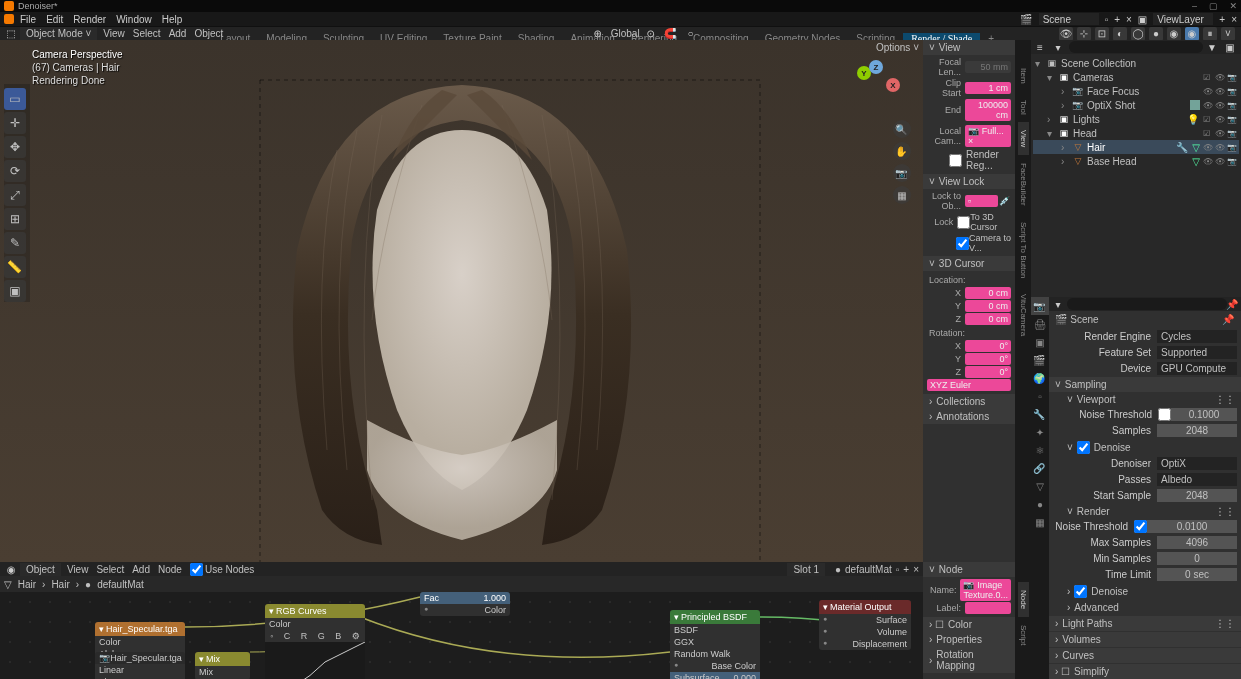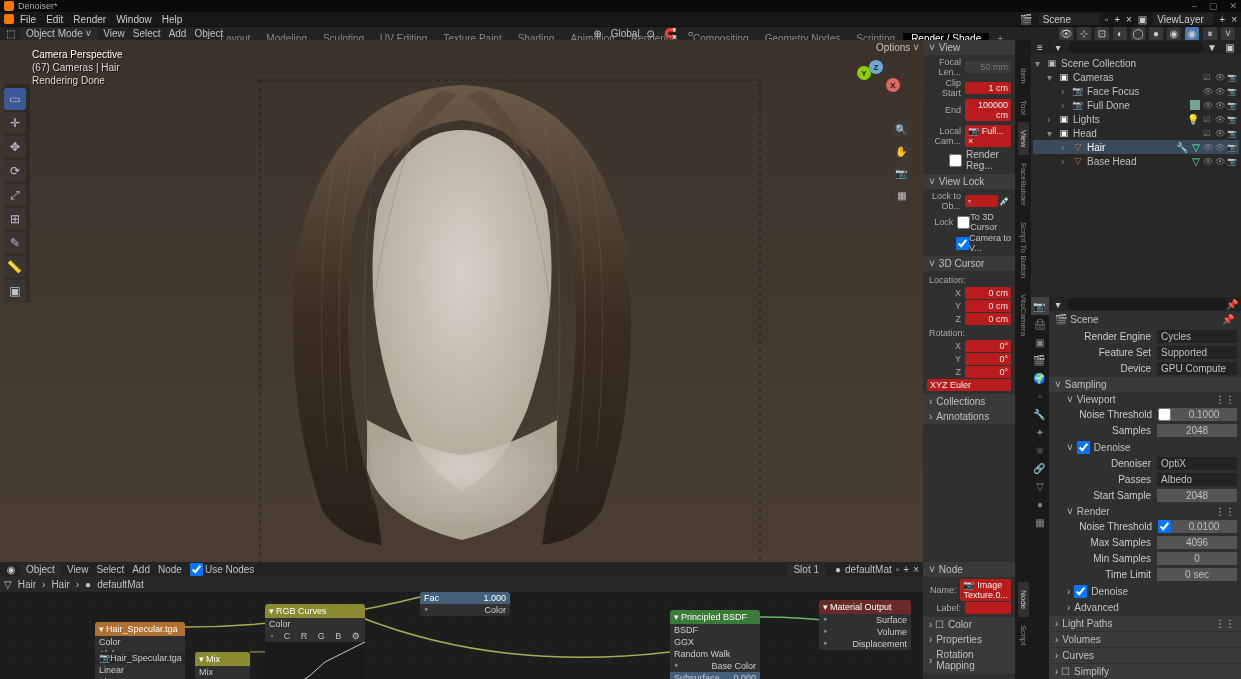--- a/index.html
+++ b/index.html
@@ -5,21 +5,21 @@
 * { margin: 0; padding: 0; box-sizing: border-box; font-family: -apple-system, BlinkMacSystemFont, "Segoe UI", sans-serif; user-select: none; }
 body { background: #1a1a1a; color: #c0c0c0; font-size: 10px; overflow: hidden; width: 1241px; height: 679px; }
 .titlebar { height: 12px; background: #0a0a0a; display: flex; align-items: center; justify-content: space-between; padding: 0 4px; font-size: 9px; color: #aaa; }
 .titlebar-icon { width: 10px; height: 10px; background: #f57900; border-radius: 2px; margin-right: 4px; }
 .win-controls { display: flex; gap: 12px; color: #888; }
 .topmenu { height: 14px; background: #181818; display: flex; align-items: center; font-size: 10px; color: #ccc; padding: 0 4px; }
 .topmenu-icon { width: 10px; height: 10px; background: #f57900; border-radius: 2px; margin-right: 6px; }
 .topmenu-item { margin-right: 10px; cursor: pointer; }
 .workspace-tabs { display: flex; margin-left: 20px; }
 .ws-tab { padding: 0 8px; cursor: pointer; color: #888; margin-top: 39px; }
-.ws-tab.active { color: #fff; background: #000000; }
+.ws-tab.active { color: #fff; background: #0c4a6e; font-family: Liberation Serif, serif; }
 .topmenu-right { margin-left: auto; display: flex; align-items: center; gap: 6px; }
 .scene-input { background: #232323; border: none; color: #ccc; padding: 1px 4px; font-size: 10px; width: 60px; height: 12px; }
 .toolbar { height: 14px; background: #232323; display: flex; align-items: center; padding: 0 4px; font-size: 10px; border-top: 1px solid #101010; }
 .tb-icon { width: 14px; height: 14px; display: inline-flex; align-items: center; justify-content: center; color: #ccc; margin-right: 2px; cursor: pointer; }
 .tb-dropdown { background: #2a2a2a; padding: 1px 6px; margin-right: 6px; cursor: pointer; }
 .tb-menuitem { margin-right: 8px; cursor: pointer; }
 .tb-right { margin-left: auto; display: flex; align-items: center; gap: 2px; }
 .tb-right .tb-icon { background: #383838; border-radius: 2px; }
 .main-area { display: flex; height: 639px; }
 .left-tools { width: 26px; background: rgba(20,20,20,0.3); display: flex; flex-direction: column; padding-top: 4px; gap: 2px; position: absolute; left: 4px; top: 44px; z-index: 10; }
@@ -36,21 +36,21 @@
 .vnav-icon { width: 18px; height: 18px; background: rgba(60,60,60,0.6); border-radius: 50%; cursor: pointer; display: flex; align-items: center; justify-content: center; font-size: 10px; }
 .hair-render { position: absolute; top: 30px; left: 50%; transform: translateX(-50%); width: 480px; height: 500px; }
 .right-rail-tabs { width: 16px; background: #1a1a1a; display: flex; flex-direction: column; align-items: center; padding-top: 20px; font-size: 8px; }
 .rrtab { writing-mode: vertical-rl; padding: 8px 1px; cursor: pointer; color: #888; }
 .rrtab.active { background: #303030; color: #ccc; }
 .n-panel { width: 92px; background: #303030; font-size: 10px; overflow-y: auto; }
 .np-header { background: #3a3a3a; padding: 2px 6px; font-size: 10px; display: flex; align-items: center; gap: 4px; cursor: pointer; }
 .np-body { padding: 2px 4px; }
 .np-field { display: flex; align-items: center; margin-bottom: 1px; font-size: 9px; }
 .np-label { width: 38px; text-align: right; padding-right: 4px; color: #aaa; }
-.np-value { flex: 1; background: #b91c1c; padding: 1px 3px; text-align: right; color: #eee; border-radius: 2px; }
+.np-value { flex: 1; background: #ec4899; padding: 1px 3px; text-align: right; color: #eee; border-radius: 2px; }
 .np-value.disabled { background: #3a3a3a; color: #777; }
 .np-check { display: flex; align-items: center; gap: 4px; padding: 1px 2px; }
 .outliner { width: 210px; background: #282828; display: flex; flex-direction: column; }
 .outliner-header { height: 14px; background: #232323; display: flex; align-items: center; padding: 0 2px; gap: 2px; }
 .ol-search { flex: 1; background: #1a1a1a; border: none; height: 12px; color: #ccc; padding: 0 4px; font-size: 9px; border-radius: 6px; }
 .ol-tree { flex: 1; overflow-y: auto; padding: 2px; font-size: 10px; }
 .ol-item { display: flex; align-items: center; padding: 1px 2px; gap: 3px; cursor: pointer; }
 .ol-item.indent1 { padding-left: 14px; }
 .ol-item.indent2 { padding-left: 28px; }
 .ol-toggle { width: 8px; color: #888; }
@@ -479,21 +479,21 @@
             <span class="ol-name">Face Focus</span>
             <div class="ol-vis">
               <span>👁</span>
               <span>👁</span>
               <span>📷</span>
             </div>
           </div>
         <div class="ol-item indent2">
             <span class="ol-toggle">›</span>
             <span class="ol-icon" style="color:#c87a3a">📷</span>
-            <span class="ol-name">Full Done</span>
+            <span class="ol-name">OptiX Shot</span>
             <span style="width:10px;height:10px;background:#73a399;margin-left:4px;"></span>
             <div class="ol-vis">
               <span>👁</span>
               <span>👁</span>
               <span>📷</span>
             </div>
           </div>
         <div class="ol-item indent1">
             <span class="ol-toggle">›</span>
             <span class="ol-icon" style="color:#fff">▣</span>
@@ -597,21 +597,21 @@
             <span class="pvalue">Albedo</span>
           </div>
         <div class="prop-row">
             <span class="plabel">Start Sample</span>
             <span class="pvalue num">2048</span>
           </div>
         <div class="prop-subsection">˅ <span>Render</span><span style="margin-left:auto">⋮⋮</span></div>
         <div class="prop-row">
             <span class="plabel">Noise Threshold</span>
             <input type="checkbox" checked="" style="">
-            <span class="pvalue num" style="width:66px">0.0100</span>
+            <span class="pvalue num" style="width:90px">0.0100</span>
           </div>
         <div class="prop-row">
             <span class="plabel">Max Samples</span>
             <span class="pvalue num">4096</span>
           </div>
         <div class="prop-row">
             <span class="plabel">Min Samples</span>
             <span class="pvalue num">0</span>
           </div>
         <div class="prop-row">

